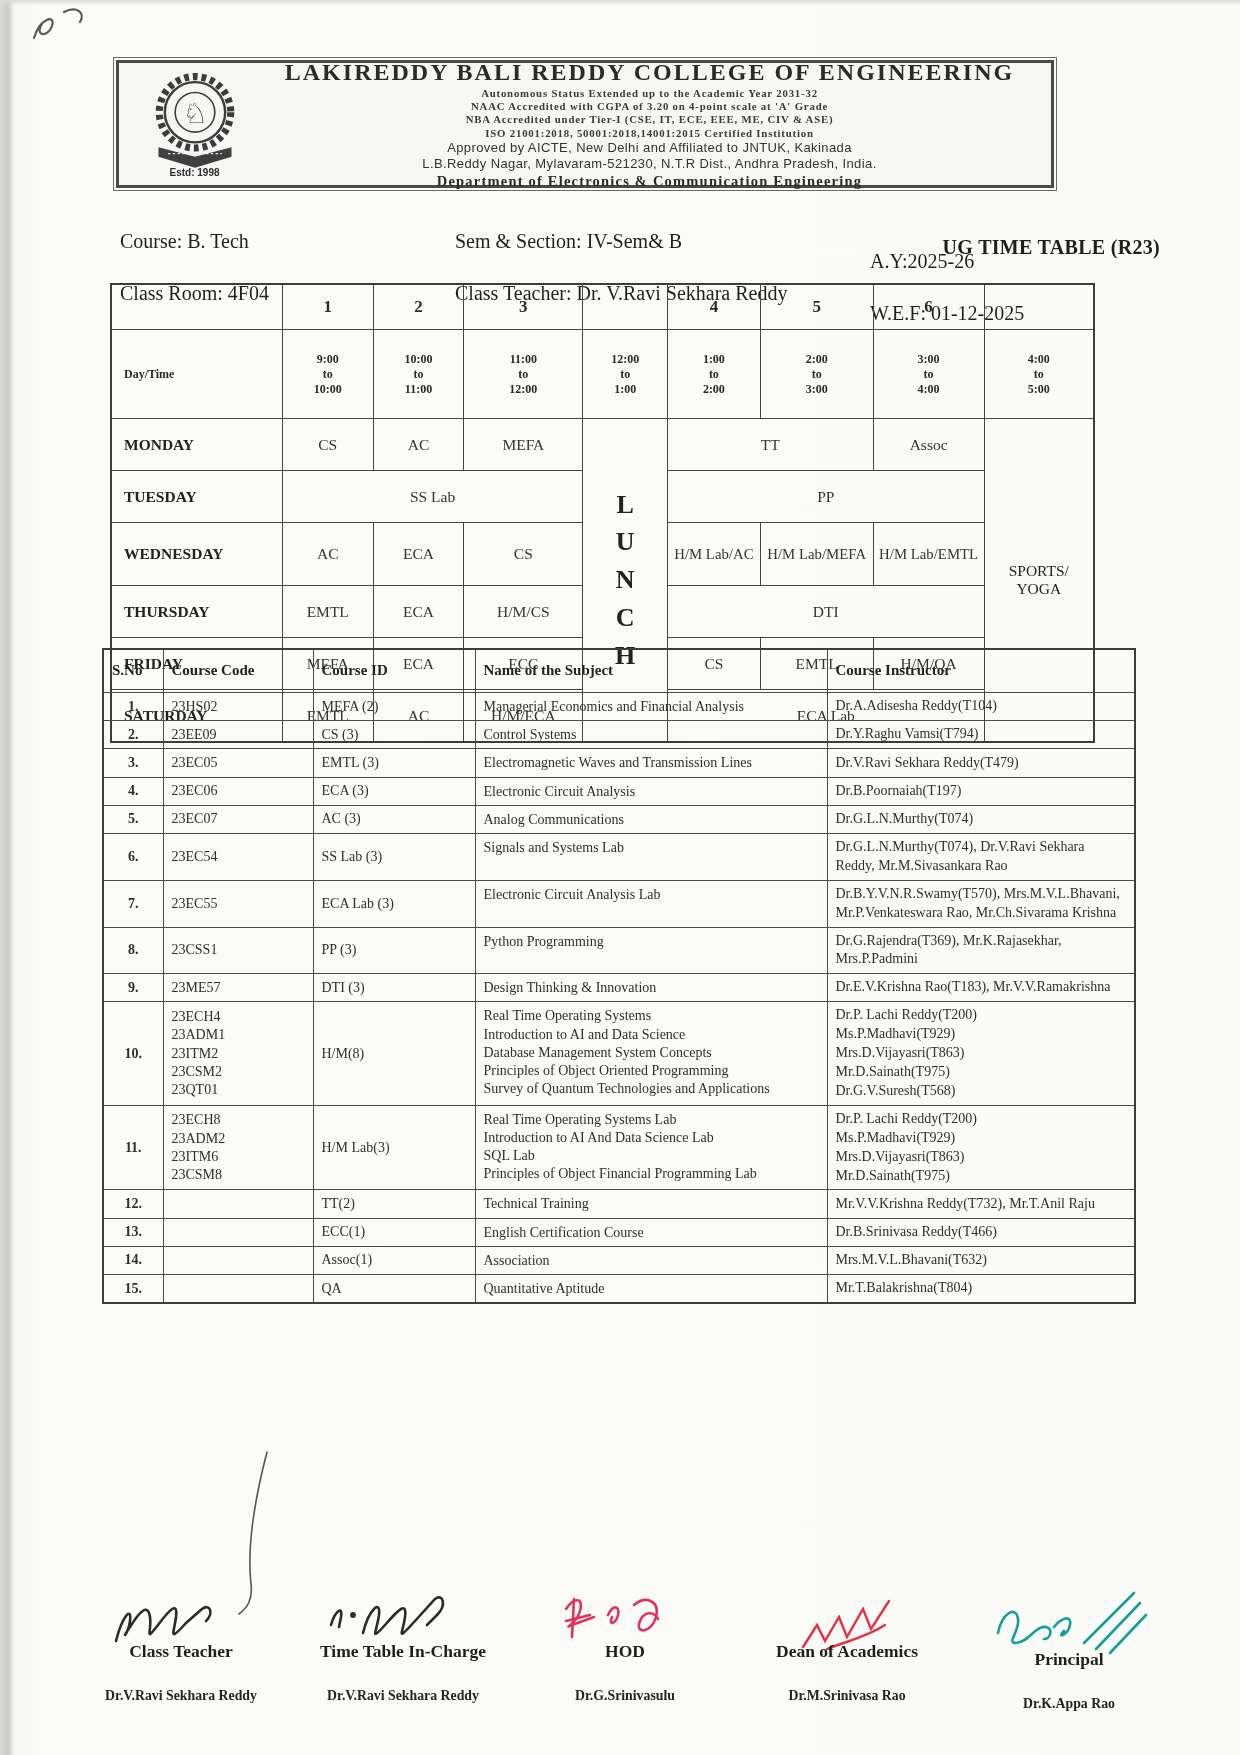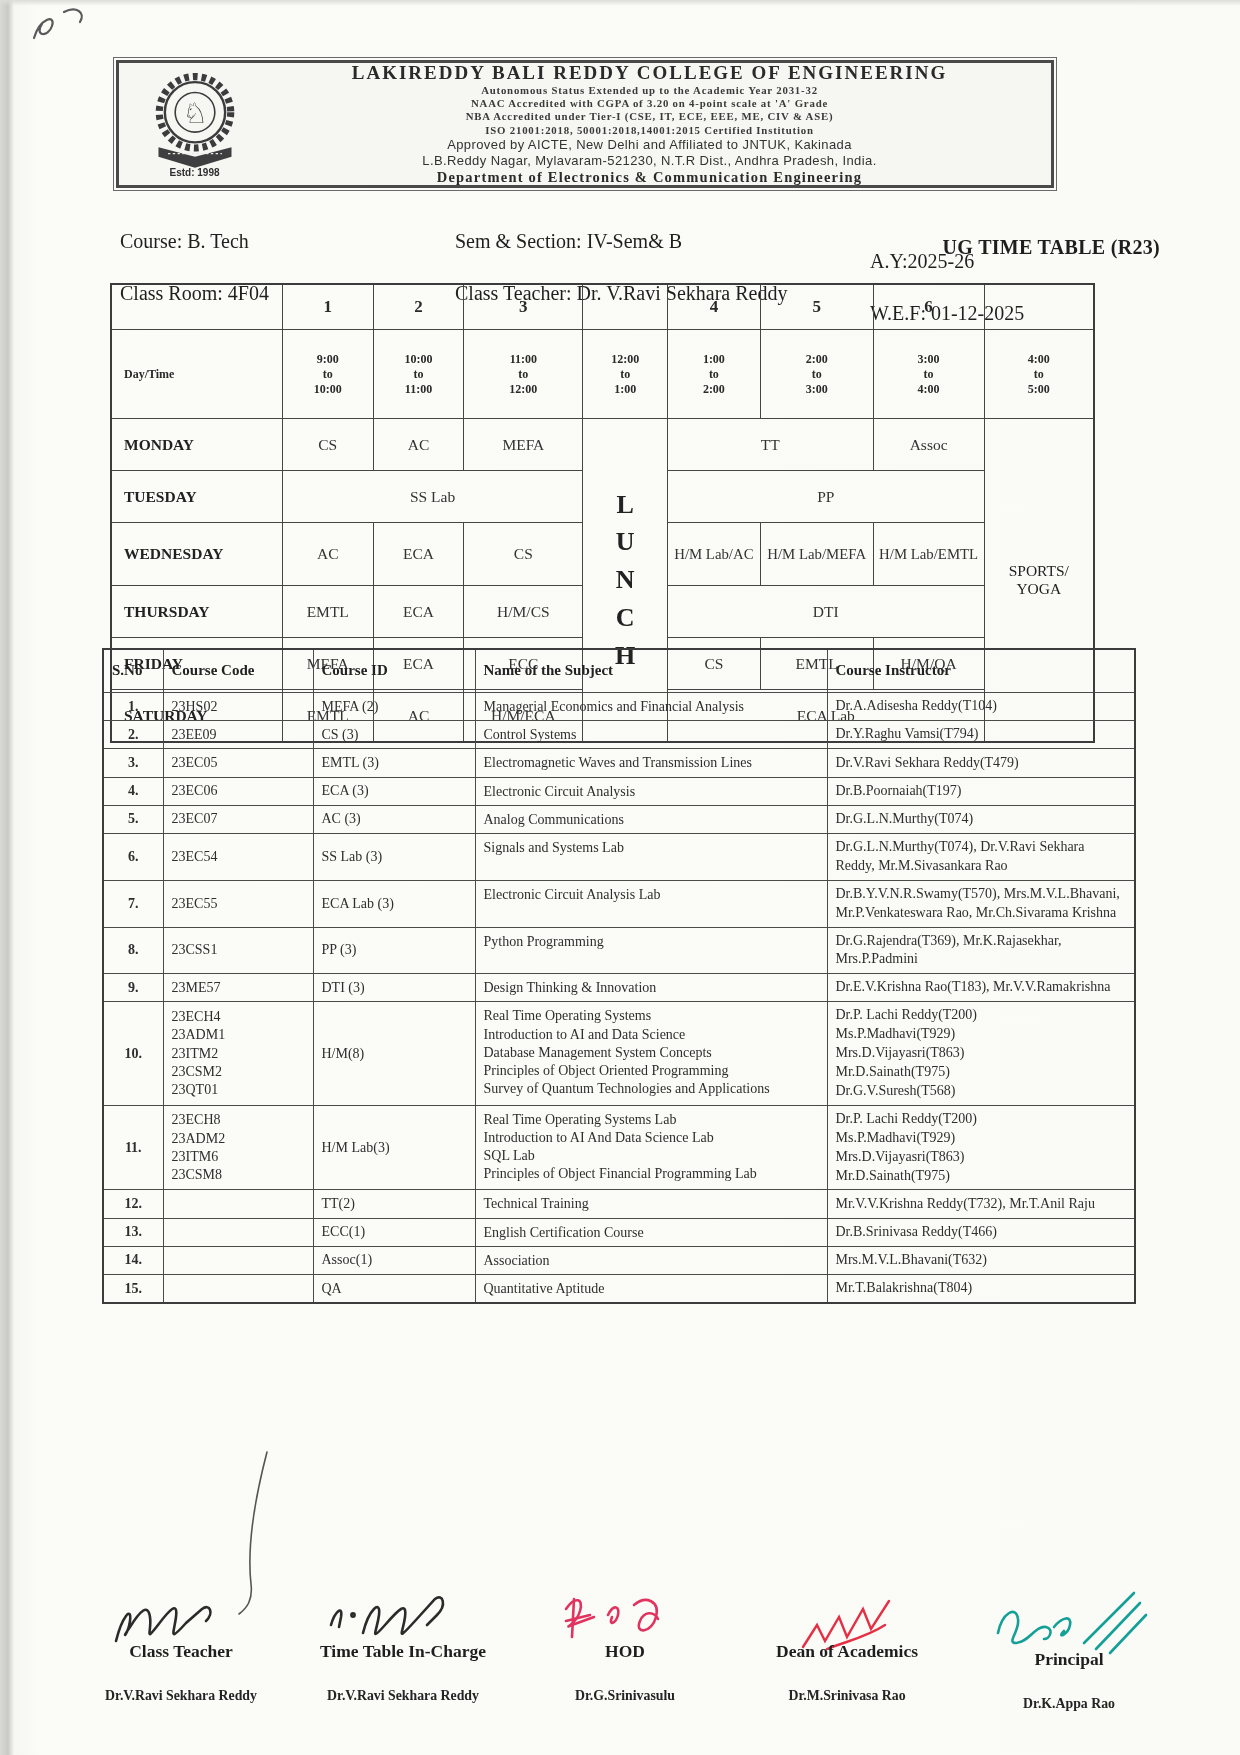--- a/index.html
+++ b/index.html
@@ -22,21 +22,21 @@
   
   .header-box{
     position:absolute;left:116px;top:60px;width:932px;height:122px;
     border:3px solid #4a4a4a;outline:1px solid #6a6a6a;outline-offset:2px;
     background:#f6f6f3;
     display:flex;align-items:center;
   }
   .logo-wrap{width:135px;display:flex;flex-direction:column;align-items:center;padding-left:8px;}
   .estd{font-size:10px;font-weight:bold;margin-top:-4px;color:#2e2e2e;font-family:"Liberation Sans",sans-serif;}
   .header-text{flex:1;text-align:center;line-height:1.22;padding-right:14px;}
-  .college-name{font-size:19px;font-weight:bold;letter-spacing:2px;color:#2a2a2a;}
+  .college-name{font-size:24px;font-weight:bold;letter-spacing:2px;color:#2a2a2a;}
   .hline-b{font-size:10.8px;font-weight:bold;letter-spacing:.8px;color:#3a3a3a;}
   .hline-s{font-size:13px;font-family:"Liberation Sans",sans-serif;color:#333;letter-spacing:.4px;}
   .dept{font-size:14.5px;font-weight:bold;letter-spacing:1.2px;color:#2a2a2a;margin-top:1px;}
 
   .doc-title{
     position:absolute;left:0;top:196px;width:1160px;text-align:right;
     font-size:20px;font-weight:bold;color:#1e1e1e;letter-spacing:.3px;margin-top:40px;
   }
 
   .info{

